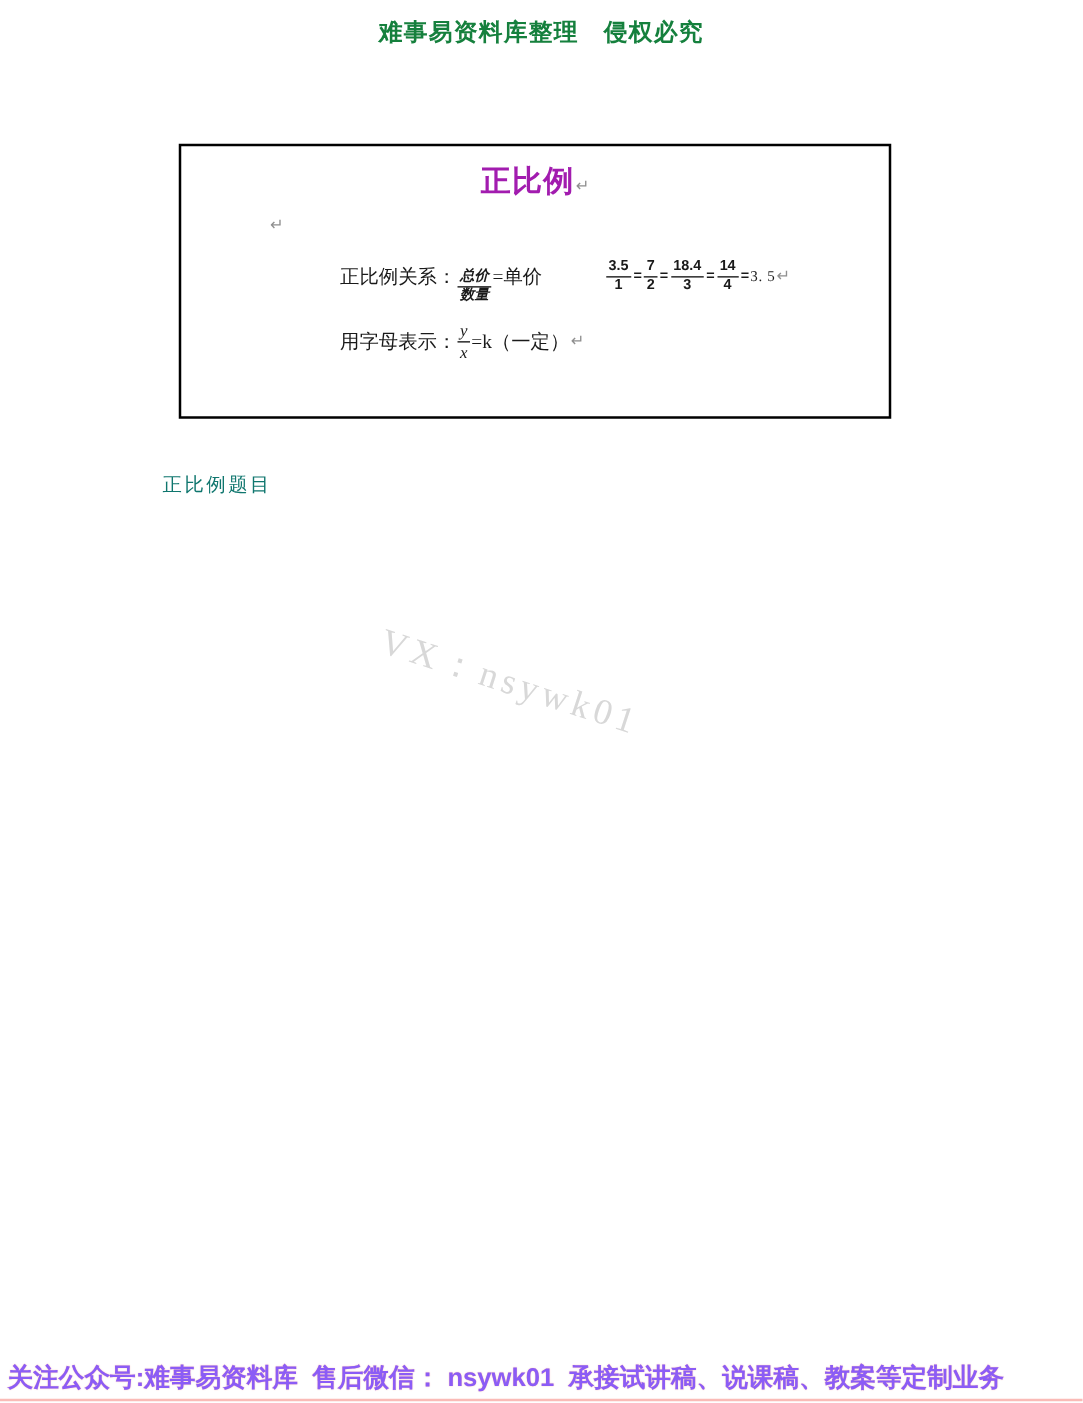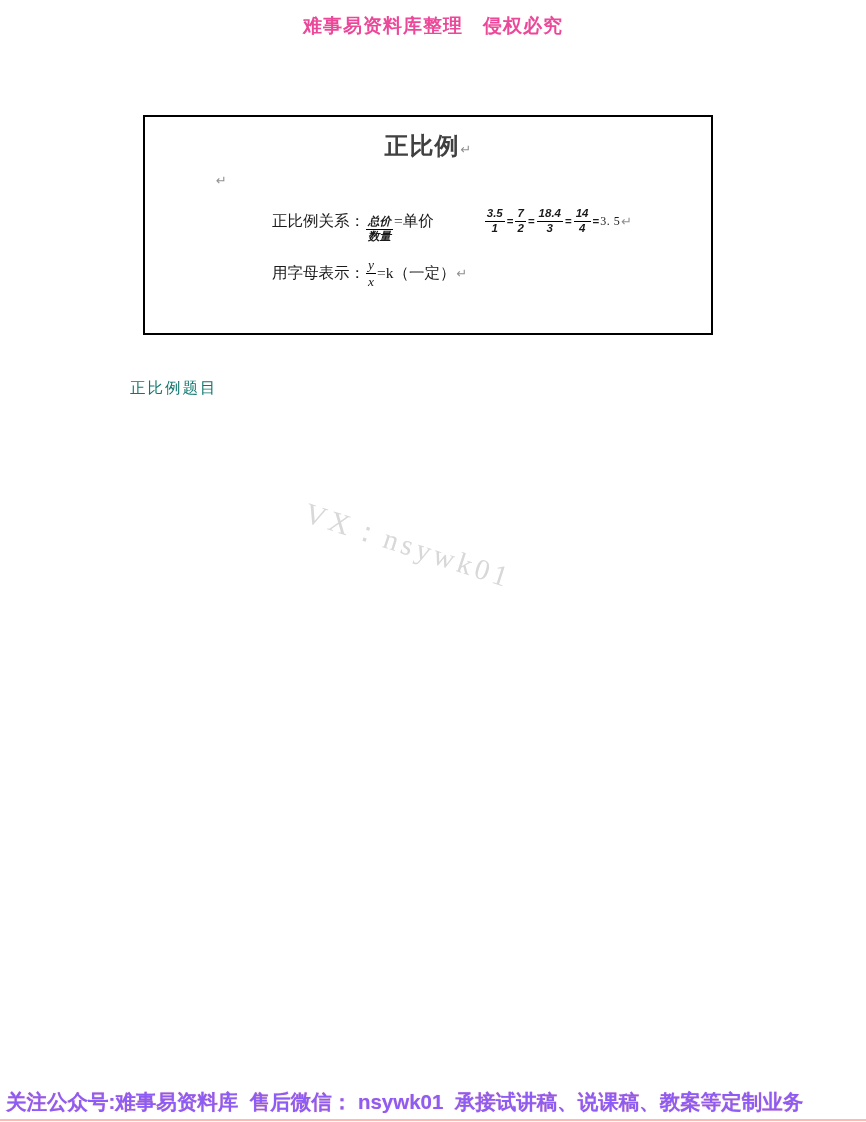--- a/index.html
+++ b/index.html
@@ -15,21 +15,21 @@
 
   
   .header-notice {
     position: absolute;
     top: 13px; left: 0; width: 100%;
     text-align: center;
     font-family: "Liberation Sans", "DejaVu Sans", sans-serif;
     font-weight: 700;
     font-size: 19px;
     letter-spacing: 1px;
-    color: #ec4899;
+    color: #15803d;
     white-space: pre;
   }
 
   
   .formula-box {
     position: absolute;
     left: 143px; top: 115px;
     width: 570px; height: 220px;
     border: 2px solid #000;
     background: #fff;
@@ -37,21 +37,21 @@
   .box-title-row {
     position: absolute;
     top: 16px; left: 0; width: 100%;
     text-align: center;
     line-height: 1.1;
   }
   .box-title {
     font-size: 24px;
     font-weight: 700;
     letter-spacing: 1px;
-    color: #404040;
+    color: #a21caf;
   }
   .pilcrow {
     color: #909090;
     font-family: "DejaVu Sans", sans-serif;
     font-size: 13px;
     font-weight: 400;
     margin-left: 1px;
   }
   .stray-pilcrow {
     position: absolute;
@@ -69,21 +69,20 @@
   .line-relation { top: 80px; height: 48px; align-items: center; }
   .line-letter   { top: 132px; height: 48px; }
 
   .frac {
     display: inline-flex;
     flex-direction: column;
     align-items: center;
     line-height: 1.15;
     vertical-align: middle;
     margin: 0 1px;
-    font-style: italic;
   }
   .frac .num { border-bottom: 1px solid #000; padding: 0 2px; }
   .frac .den { padding: 0 2px; }
 
   .frac-cjk {
     font-style: italic;
     font-size: 11.5px;
     font-weight: 600;
     margin-top: 16px;
   }

